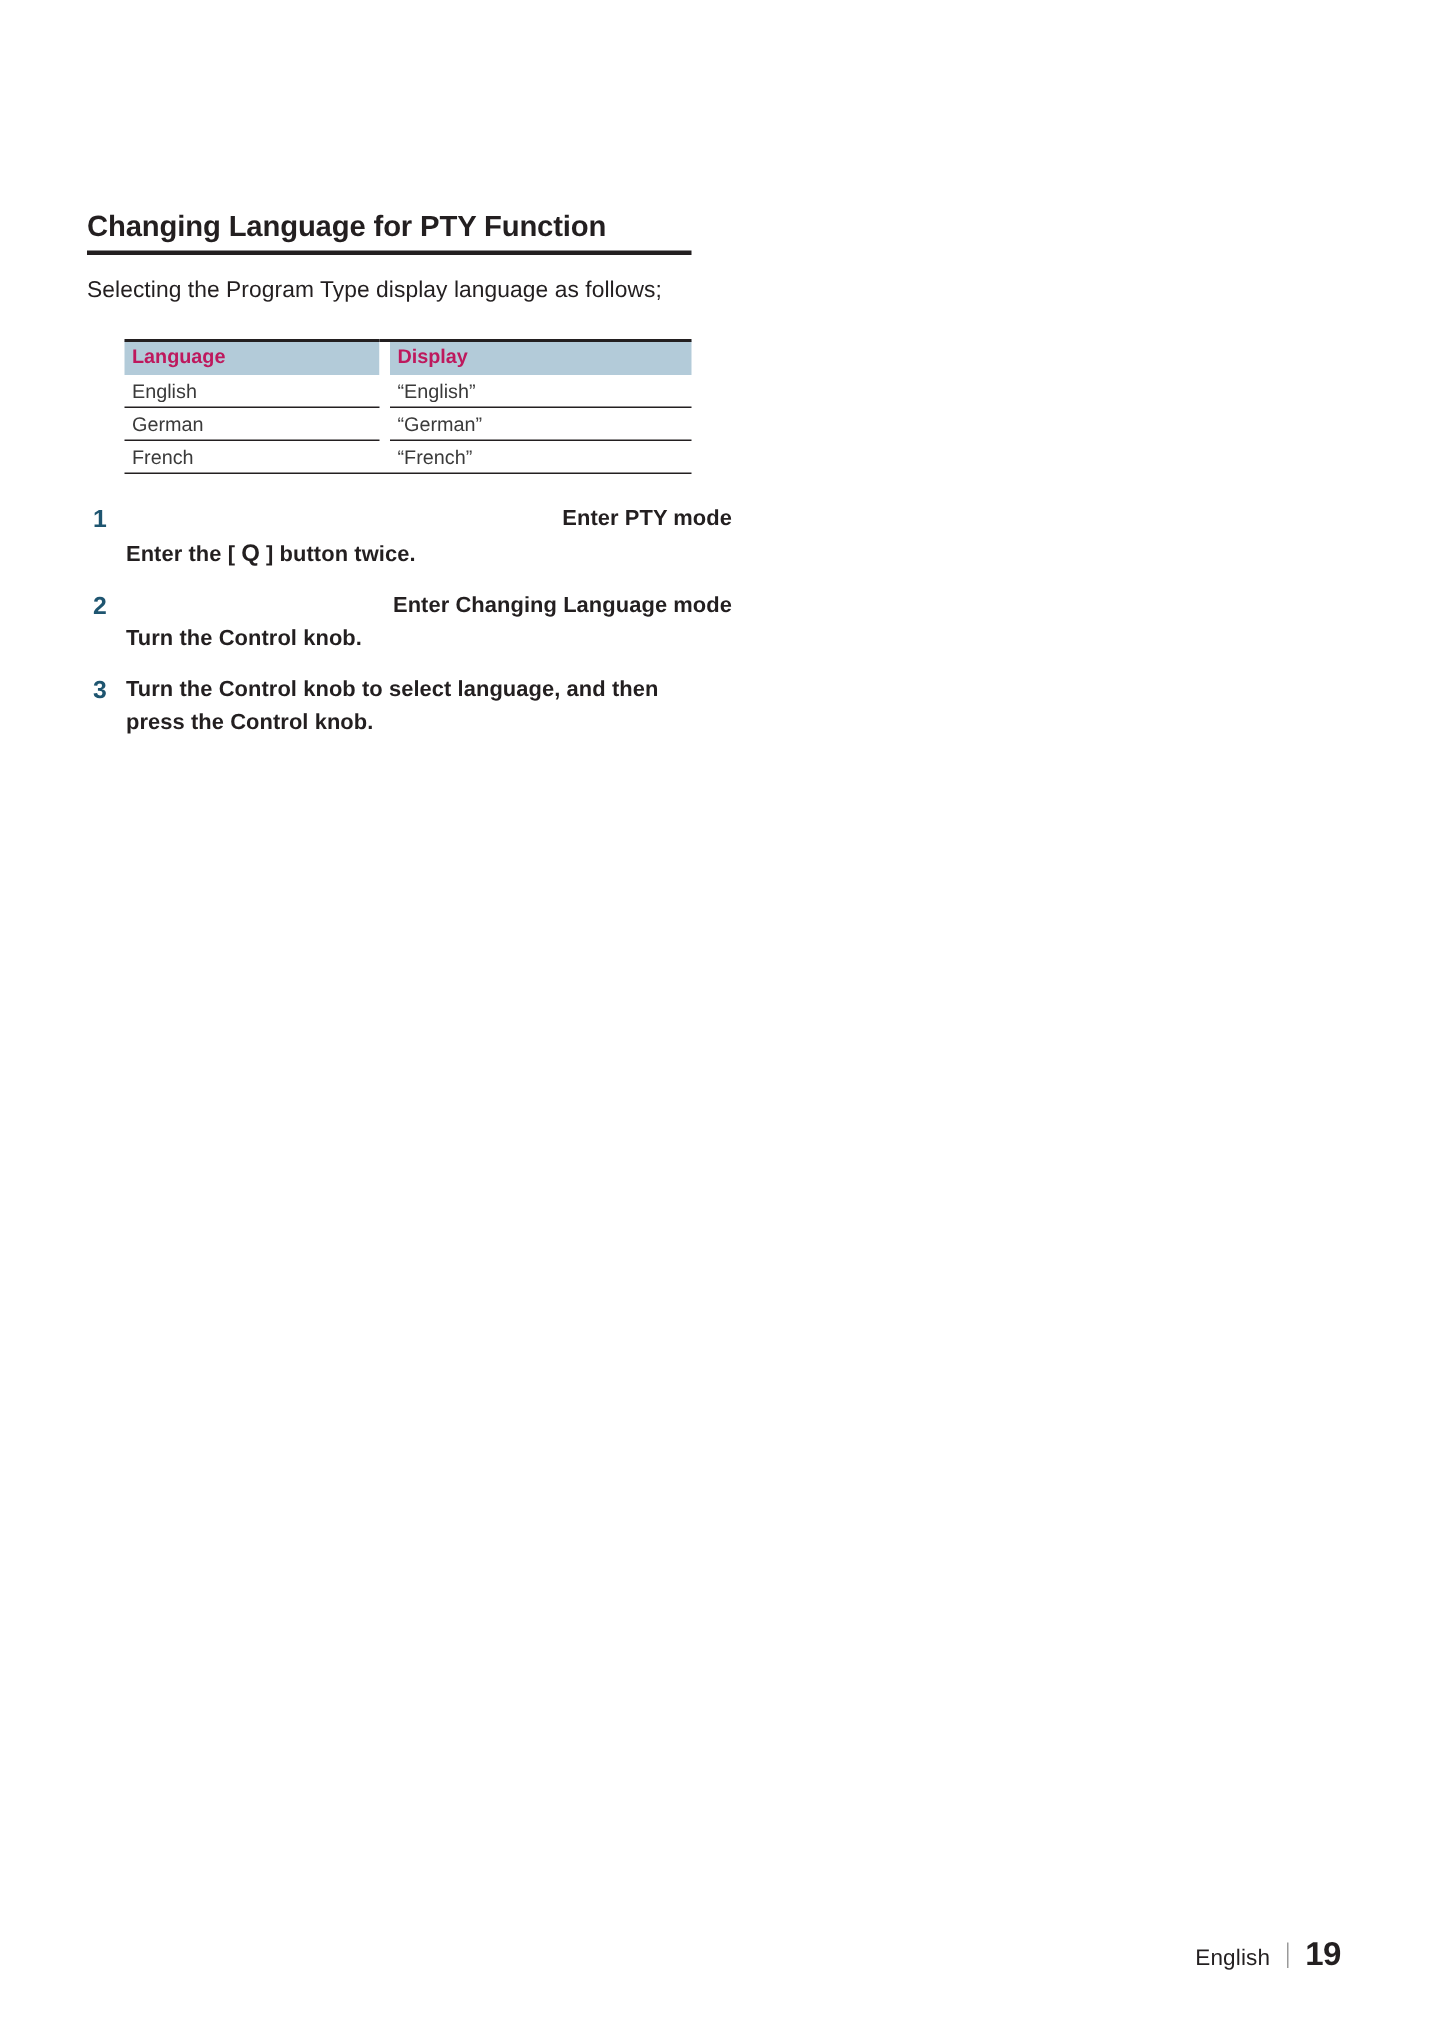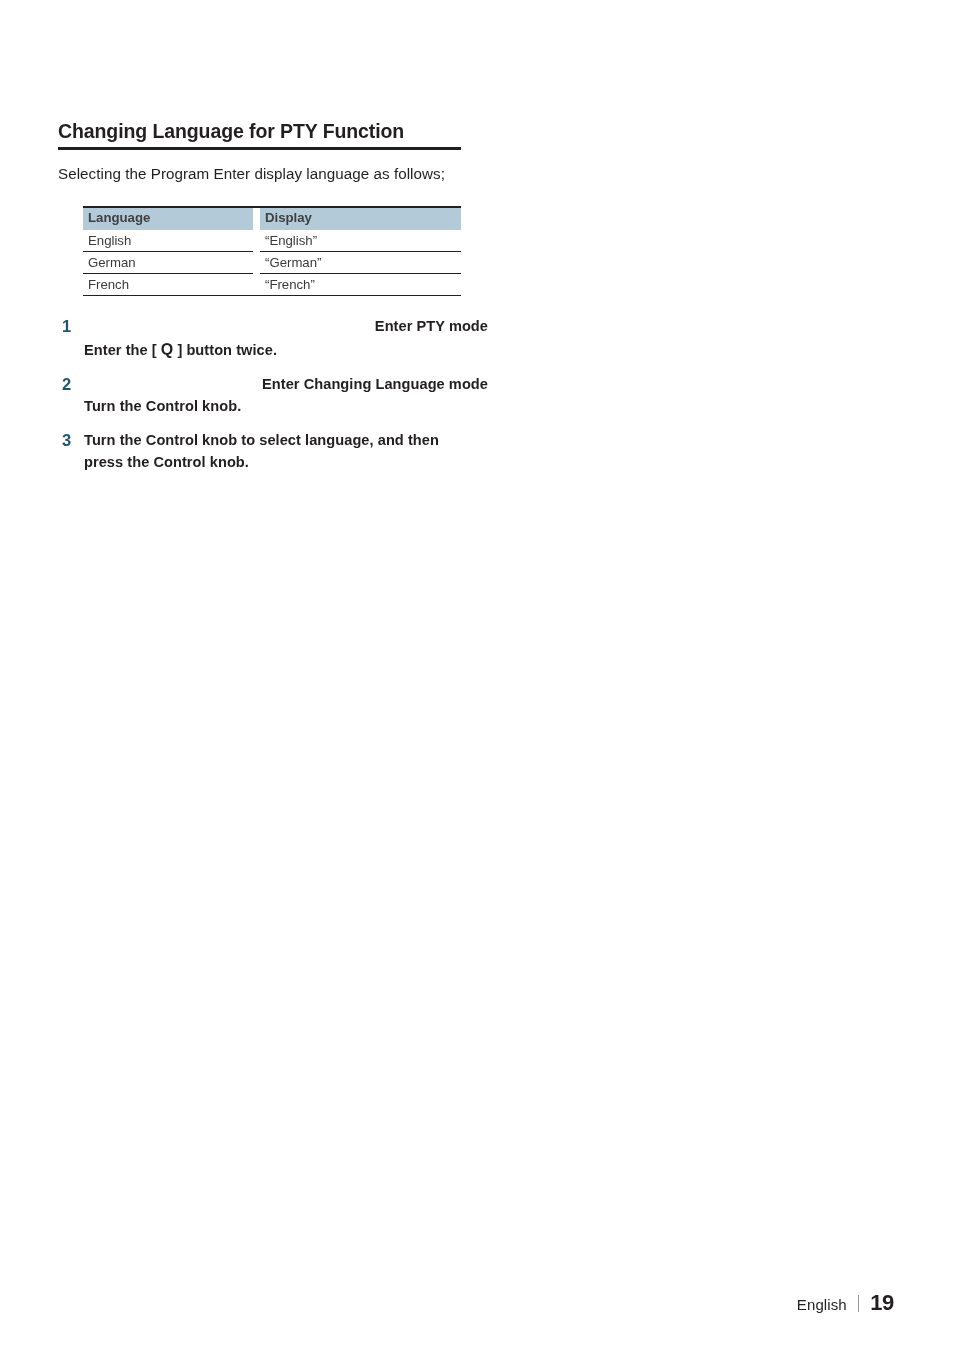--- a/index.html
+++ b/index.html
@@ -20,21 +20,21 @@
   .page {
     position: absolute;
     left: 0; top: 0;
     width: 954px;
     height: 1354px;
   }
 
   .content {
     position: absolute;
     left: 58px;
-    top: 120px;
+    top: 140px;
     width: 430px;
   }
 
   
   .section-heading {
     font-size: 19.5px;
     font-weight: bold;
     letter-spacing: -0.1px;
     color: #231f20;
     line-height: 1.15;
@@ -75,21 +75,21 @@
   table.lang-table col.c2 { width: 201px; }
 
   table.lang-table thead th {
     background: #b3cbd9;
     font-size: 13.2px;
     font-weight: bold;
     font-stretch: condensed;
     text-align: left;
     padding: 2px 0 3px 5px;
     border-top: 2.6px solid #231f20;
-    color: #404040;
+    color: #be185d;
     line-height: 1.25;
   }
   table.lang-table thead th.gapcell {
     background: #ffffff;
     padding: 0;
     border-top: 2.6px solid #231f20;
   }
 
   table.lang-table tbody td {
     font-size: 13.2px;
@@ -188,21 +188,21 @@
 </head>
 <body>
 
 <div class="page">
 
   <div class="content">
 
     <h1 class="section-heading">Changing Language for PTY Function</h1>
     <div class="heading-rule"></div>
 
-    <p class="intro">Selecting the Program Enter display language as follows;</p>
+    <p class="intro">Selecting the Program Type display language as follows;</p>
 
     <div class="table-wrap">
       <table class="lang-table">
         <colgroup>
           <col class="c1">
             <col class="gap">
             <col class="c2">
         </colgroup>
         <thead>
           <tr>

